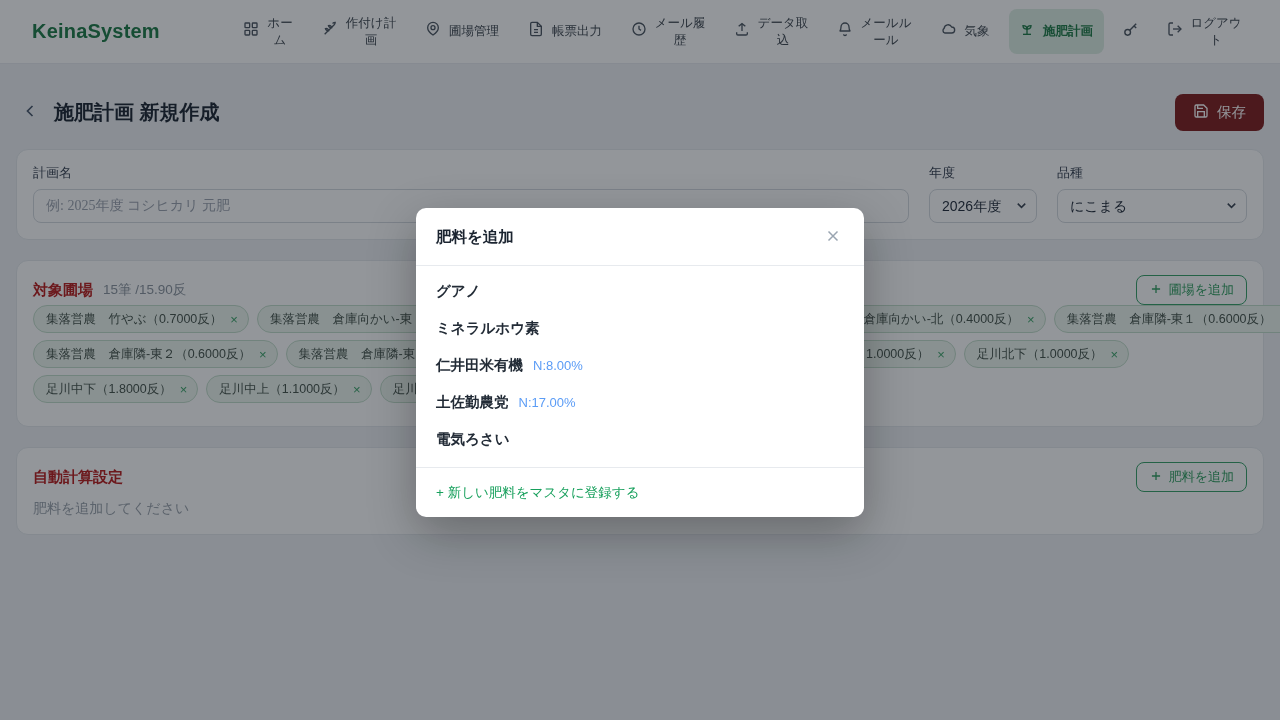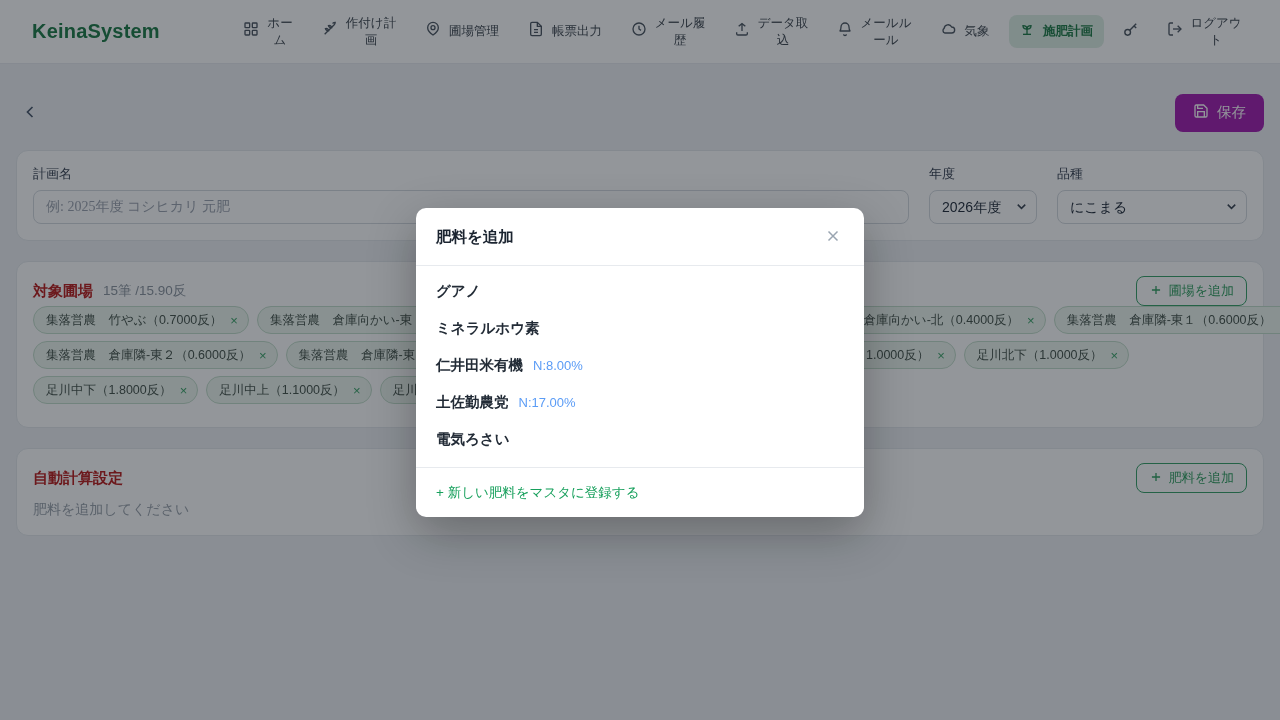--- a/index.html
+++ b/index.html
@@ -2,33 +2,33 @@
 <html lang="ja"><head>
 <meta charset="utf-8">
 <style>
   * { margin:0; padding:0; box-sizing:border-box; }
   html,body { width:1280px; height:720px; overflow:hidden; }
   body { font-family:"Liberation Sans","DejaVu Sans",sans-serif; background:#eef1f4; color:#1f2937; }
 
   
   .header { height:64px; background:#ffffff; display:flex; align-items:center; padding:0 28px 0 32px; border-bottom:1px solid #e7eaee; }
   .logo { font-size:20px; font-weight:bold; color:#1d7a46; letter-spacing:.2px; }
-  .nav { margin-left:auto; display:flex; align-items:center; gap:8px; }
+  .nav { margin-left:auto; display:flex; gap:8px; }
   .nav-item { display:flex; align-items:center; gap:7px; padding:6px 10px; border-radius:8px; color:#3f4750; font-size:12.5px; line-height:1.3; cursor:pointer; }
   .nav-item svg { flex:0 0 auto; color:#4b5560; }
   .nav-item .lbl { display:block; width:52px; text-align:center; word-break:break-all; }
   .nav-item .lbl.w2 { width:28px; }
   .nav-item.active { background:#ddeee3; color:#1d7a46; font-weight:bold; }
   .nav-item.active svg { color:#1d7a46; }
 
   
   .titlebar { display:flex; align-items:center; padding:30px 16px 10px 16px; }
   .back-btn { background:none; border:none; color:#475569; cursor:pointer; display:flex; align-items:center; padding:4px; }
   .page-title { font-size:20px; font-weight:bold; color:#1b2430; margin-left:10px; }
-  .save-btn { margin-left:auto; display:flex; align-items:flex-start; gap:8px; background:#a21caf; color:#ffffff; border:none; border-radius:8px; padding:9px 18px; font-size:14.5px; cursor:pointer;font-family:Liberation Serif, serif; }
+  .save-btn { margin-left:auto; display:flex; align-items:flex-end; gap:8px; background:#7f1d1d; color:#ffffff; border:none; border-radius:8px; padding:9px 18px; font-size:14.5px; cursor:pointer; }
 
   
   .card { background:#ffffff; border:1px solid #e4e8ec; border-radius:12px; margin:10px 16px 0 16px; padding:14px 16px 16px 16px; }
   .card.form-card { display:flex; gap:20px; align-items:flex-start; margin-top:8px; }
   .fgroup label { display:block; font-size:13px; color:#374151; margin-bottom:7px; }
   .fgroup.grow { flex:1; }
   .tinput { width:100%; height:34px; border:1px solid #d4d9df; border-radius:8px; padding:0 12px; font-size:14px; color:#1f2937; background:#fff; font-family:Liberation Serif, serif; }
   .tinput::placeholder { color:#9ca3af; }
   .selwrap { position:relative; }
   .selwrap select { appearance:none; -webkit-appearance:none; width:100%; height:34px; border:1px solid #d4d9df; border-radius:8px; background:#fff; padding:0 26px 0 12px; font-size:14px; color:#1f2937; cursor:pointer; font-family:inherit; }
@@ -155,20 +155,21 @@
     </div>
   </nav>
 </div>
 
 <div class="titlebar">
   <button class="back-btn">
     <span><svg width="20" height="20" viewBox="0 0 24 24" fill="none" stroke="currentColor" stroke-width="2">
           <path d="m15 18-6-6 6-6"></path>
         </svg></span>
   </button>
+  <h1 class="page-title">施肥計画 新規作成</h1>
   <button class="save-btn">
     <span><svg width="16" height="16" viewBox="0 0 24 24" fill="none" stroke="currentColor" stroke-width="2">
           <path d="M19 21H5a2 2 0 0 1-2-2V5a2 2 0 0 1 2-2h11l5 5v11a2 2 0 0 1-2 2z"></path>
           <path d="M17 21v-8H7v8"></path>
           <path d="M7 3v5h8"></path>
         </svg></span>
     <span>保存</span>
   </button>
 </div>
 

